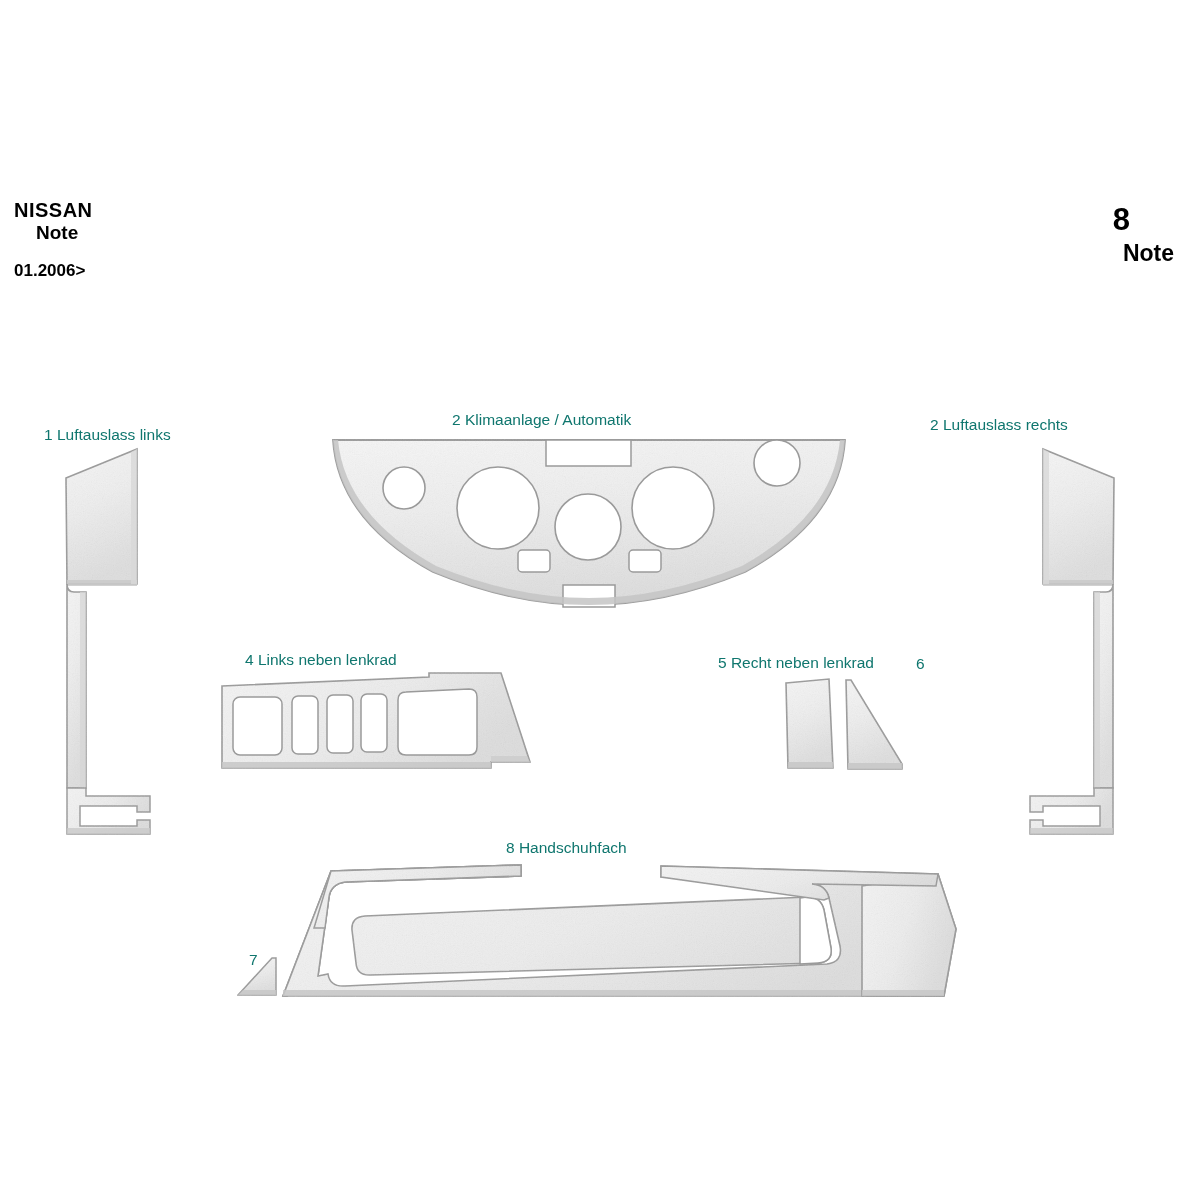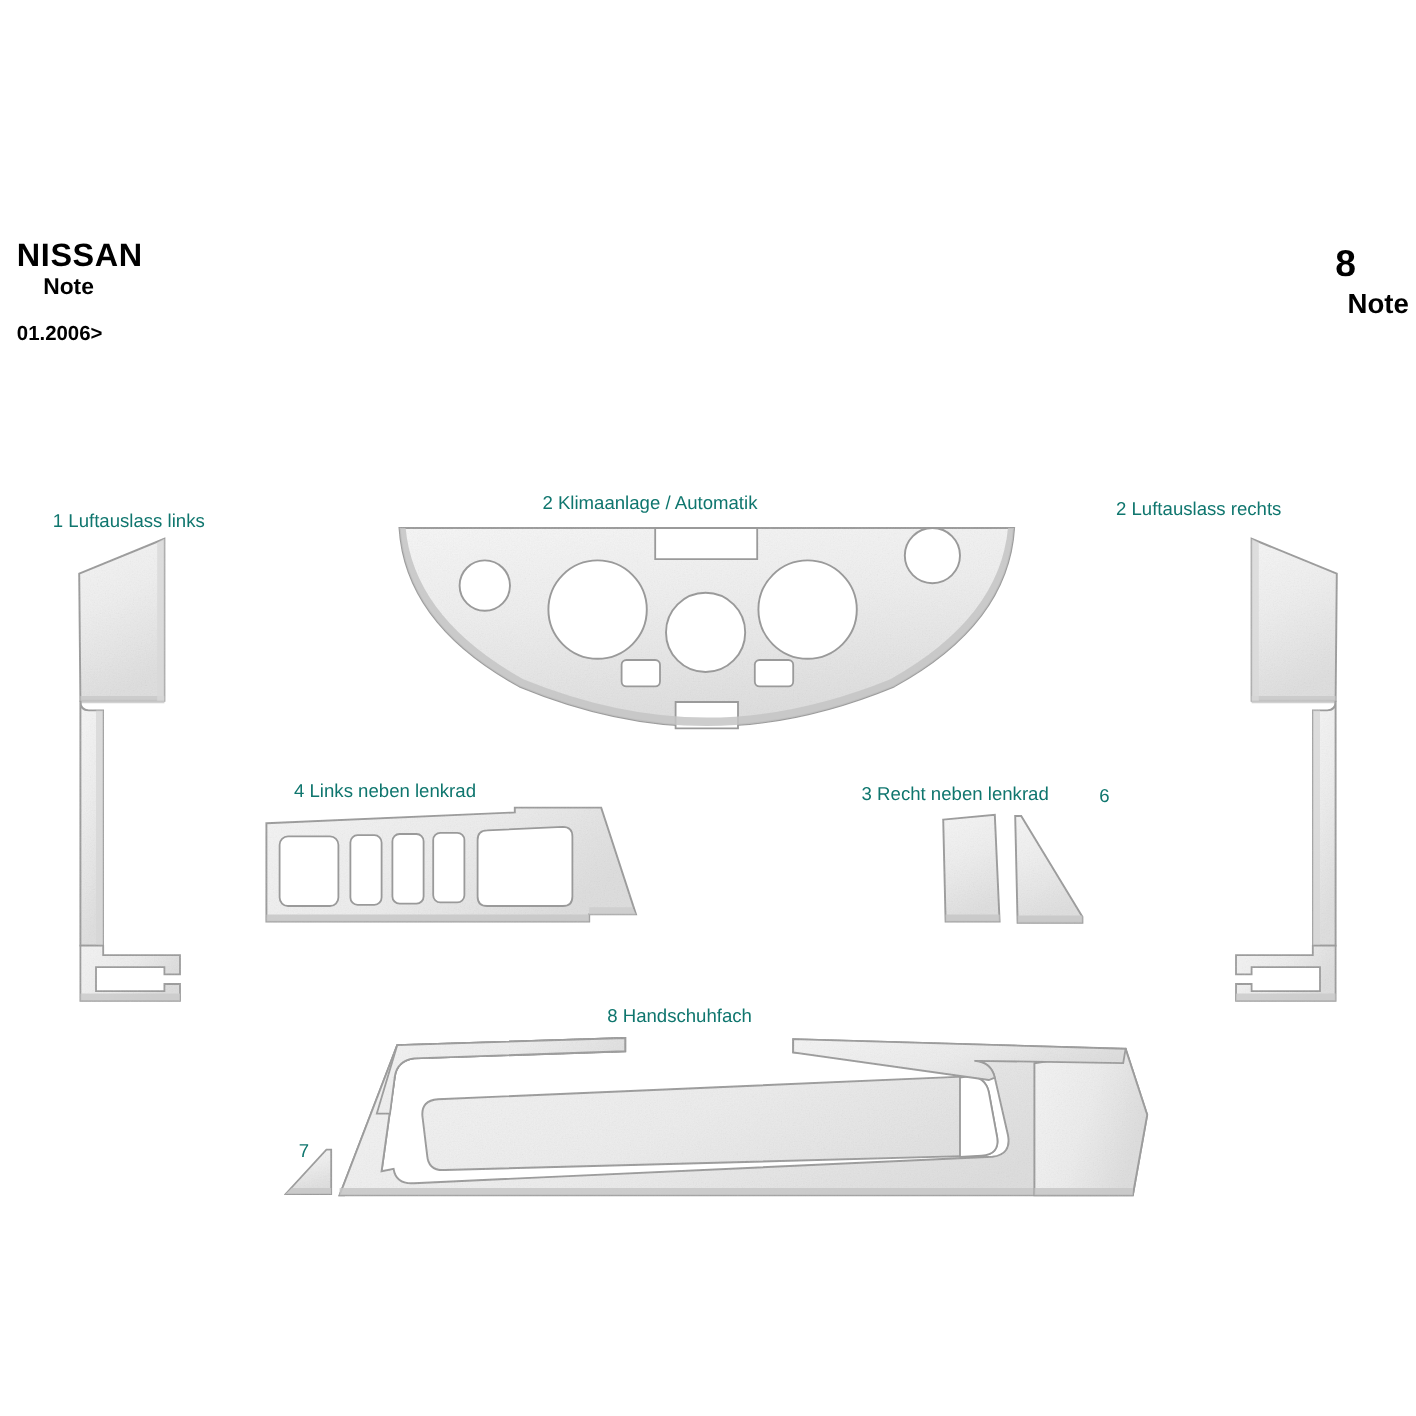--- a/index.html
+++ b/index.html
@@ -24,21 +24,21 @@
   }
 
   
   .brand-block {
     position: absolute;
     left: 14px;
     top: 200px;
     line-height: 1.0;
   }
   .brand-make {
-    font-size: 27px;
+    font-size: 20px;
     font-weight: bold;
     letter-spacing: 0.5px;
   }
   .brand-model {
     font-size: 19px;
     font-weight: bold;
     margin-top: 3px;
     margin-left: 22px;
   }
   .brand-year {
@@ -252,18 +252,18 @@
 
       <path d="M331,871 L521,865 L521,876 L345,882 Q331,884 329,897 L325,928 L314,928 L331,871 Z" fill="url(#matFillH)" stroke="#9a9a9a" stroke-width="1.5" filter="url(#grain)"></path>
       <path d="M661,866 L938,874 L936,886 L812,884 Q826,885 829,898 L824,900 L661,877 Z" fill="url(#matFillH)" stroke="#9a9a9a" stroke-width="1.5" filter="url(#grain)"></path>
     </g>
   </svg>
 
   <div class="plabel" style="left:44px;  top:426px;">1 Luftauslass links</div>
   <div class="plabel" style="left:452px; top:411px;">2 Klimaanlage  /  Automatik</div>
   <div class="plabel" style="left:930px; top:416px;">2 Luftauslass rechts</div>
   <div class="plabel" style="left:245px; top:651px;text-align:center;">4 Links neben lenkrad</div>
-  <div class="plabel" style="left:718px; top:654px;">3 Recht neben lenkrad</div>
+  <div class="plabel" style="left:718px; top:654px;">5 Recht neben lenkrad</div>
   <div class="plabel" style="left:916px; top:655px;">6</div>
   <div class="plabel" style="left:249px; top:951px;">7</div>
   <div class="plabel" style="left:506px; top:839px;">8 Handschuhfach</div>
 
 </div>
 
 </body></html>

